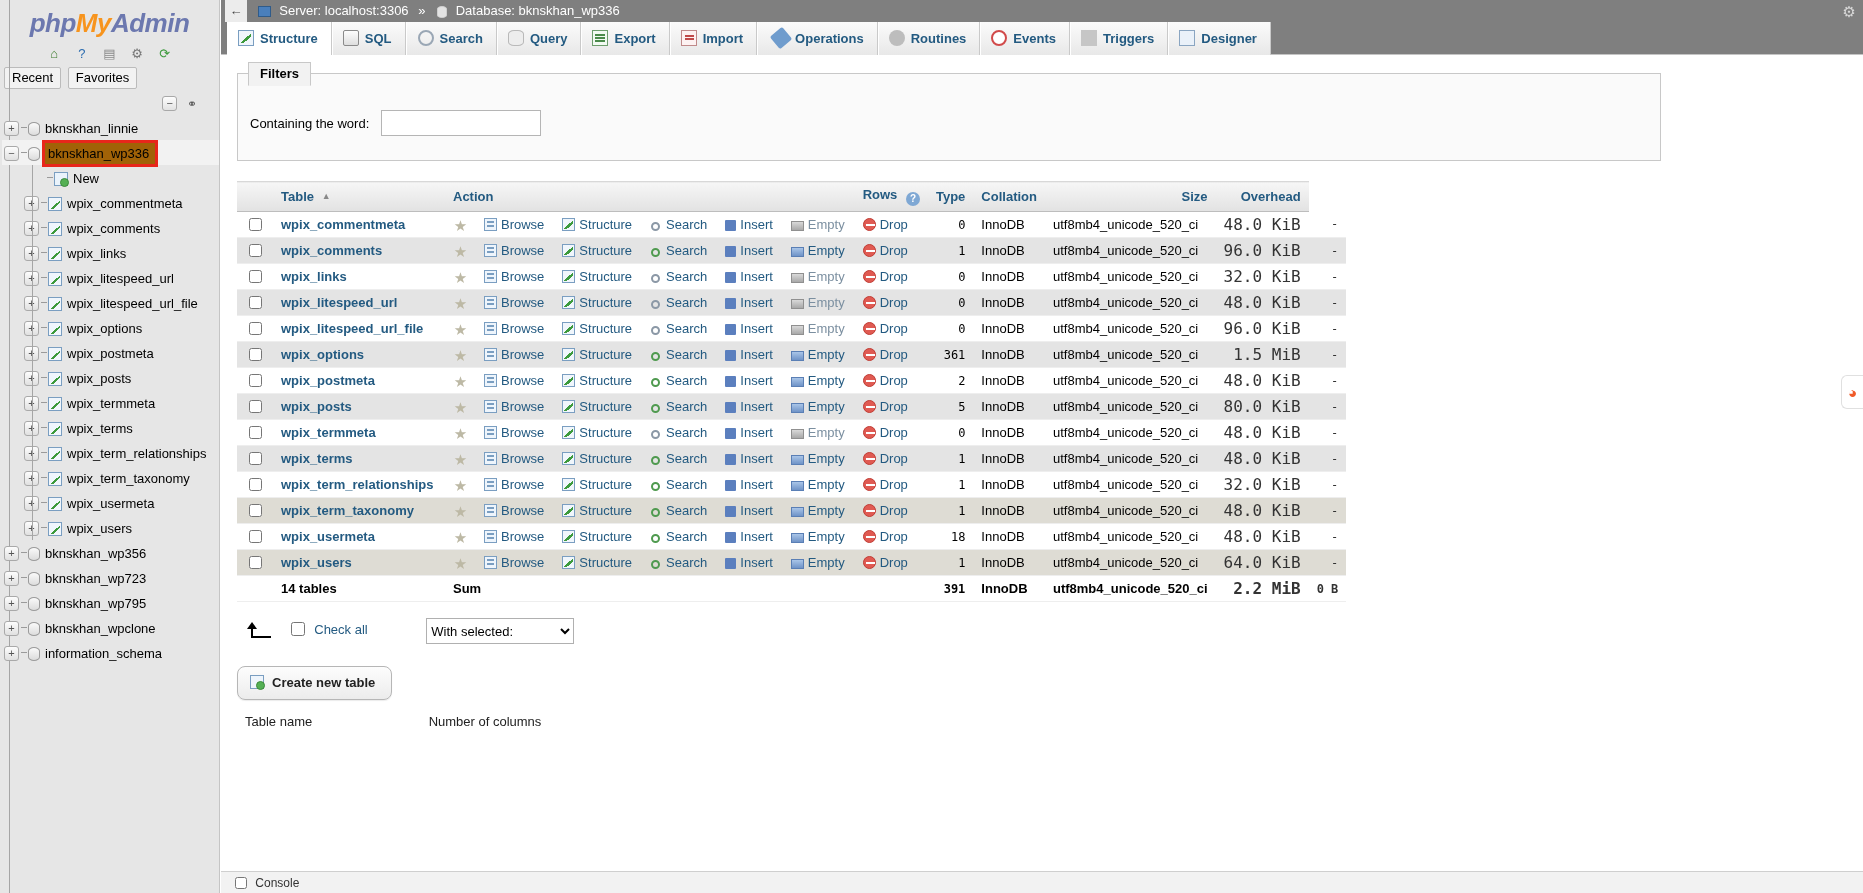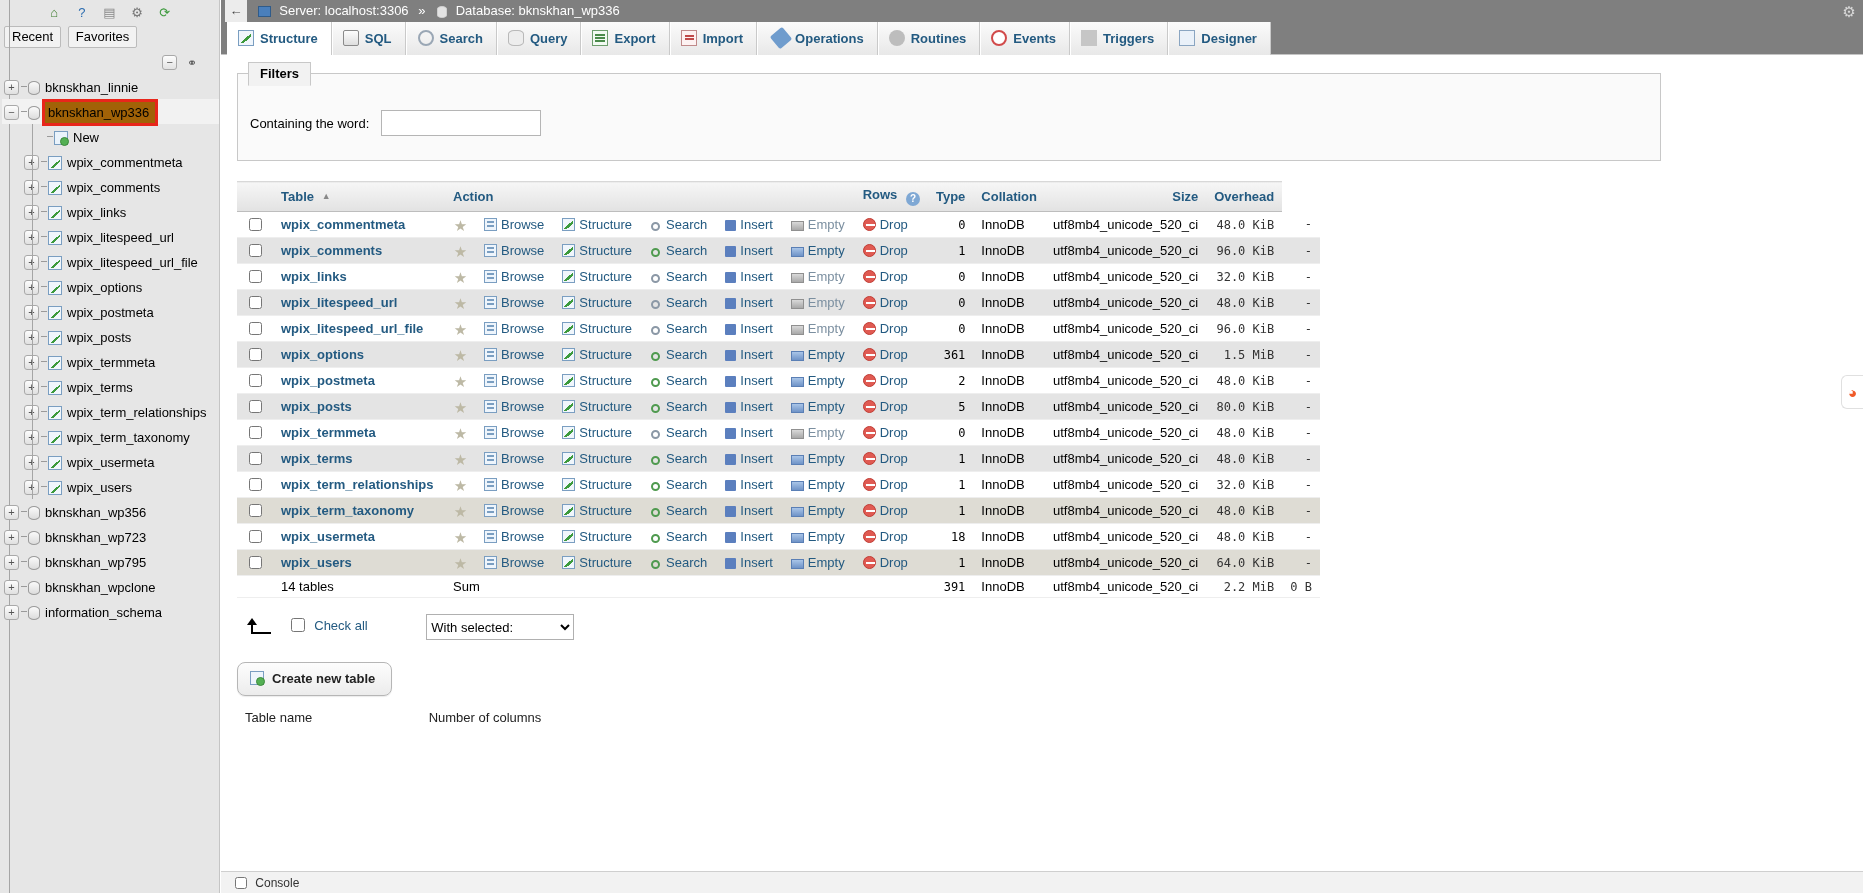--- a/index.html
+++ b/index.html
@@ -332,23 +332,23 @@
     border-bottom: 1px solid #eee;
   }
   #tables-list tr.odd td { background: #fff; }
   #tables-list tr.even td { background: #e4e4e4; }
   #tables-list tr.hovered td { background: #dedcd4; }
   .tname { font-weight: bold; color: #235a81; cursor: pointer; }
   .act { color: #235a81; cursor: pointer; padding-right: 2px; }
   .act.dim { color: #7b8fa0; }
   .cell-num { text-align: right; font-family: "DejaVu Sans Mono", monospace; font-size: 12px; }
   .cell-type { text-align: left; }
-  .cell-size { text-align: right; font-family: "DejaVu Sans Mono", monospace; font-size: 12px; color:#333; }
+  .cell-size { text-align: right; font-family: "DejaVu Sans Mono", monospace; font-size: 16px; color:#333; }
   .cell-over { text-align: right; font-family: "DejaVu Sans Mono", monospace; font-size: 12px; color:#333;}
-  .sum-row td { font-weight: normal; background: #fff !important; border-top: 1px solid #bbb; border-bottom: none; }
+  .sum-row td { font-weight: bold; background: #fff !important; border-top: 1px solid #bbb; border-bottom: none; }
   .star {
     display:inline-block; width:15px; height:14px; vertical-align:-2px;
     color:#bdb9a5; font-size:15px; line-height:13px; cursor:pointer;
   }
   .mini {
     display:inline-block; width:13px; height:13px; vertical-align:-2px; margin-right:4px; position:relative;
   }
   .mi-browse { border:1px solid #7a9ec1; background:#eef5fc; }
   .mi-browse:after{content:"";position:absolute;left:2px;top:2px;right:2px;height:2px;background:#7a9ec1;box-shadow:0 4px 0 #7a9ec1;}
   .mi-structure { border:1px solid #7a9ec1; background:#f0f6fc; }
@@ -441,20 +441,23 @@
     position: absolute; right: 6px; top: 4px;
     width: 16px; height: 16px;
     color: #d8d8d8; font-size: 15px; line-height: 16px;
     text-align: center; cursor: pointer;
   }
 </style>
 </head>
 <body>
 
 <div id="sidebar">
+  <div id="logo">
+    <span class="php">php</span><span class="my">My</span><span class="admin">Admin</span>
+  </div>
   <div id="logo-icons">
     <span class="ic ic-home">⌂</span>
     <span class="ic ic-help">?</span>
     <span class="ic ic-doc">▤</span>
     <span class="ic ic-gear">⚙</span>
     <span class="ic ic-reload">⟳</span>
   </div>
   <div id="pma-tabs">
     <span class="pma-tab">Recent</span>
     <span class="pma-tab">Favorites</span>

